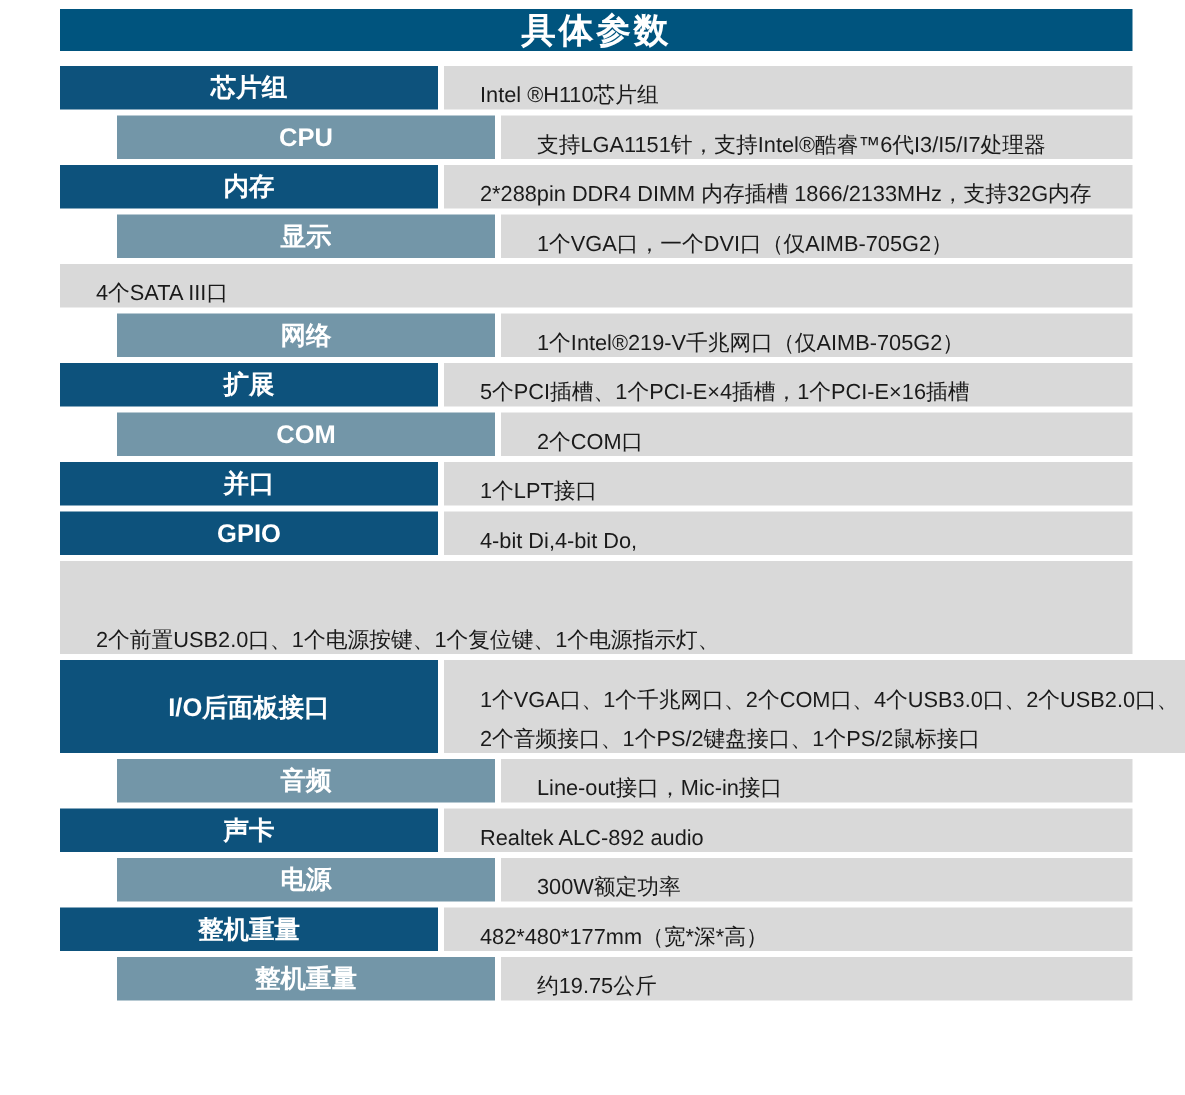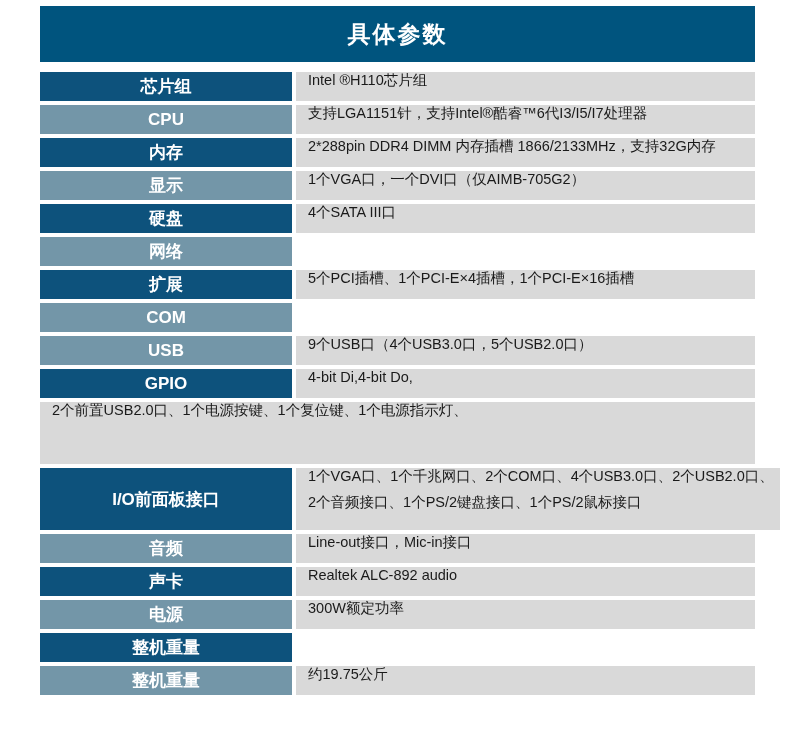--- a/index.html
+++ b/index.html
@@ -7,21 +7,21 @@
   body {
     width: 790px;
     height: 730px;
     font-family: "Liberation Sans", "DejaVu Sans", sans-serif;
     overflow: hidden;
   }
   .page {
     padding: 6px 35px 0 40px;
   }
   .header {
-    height: 56px;
+    height: 28px;
     background: var(--header-bg, #00547e);
     display: flex;
     align-items: center;
     justify-content: center;
     margin-bottom: 10px;
   }
   .header .title {
     color: var(--label-text, #ffffff);
     font-size: 23px;
     font-weight: bold;
@@ -43,29 +43,29 @@
     width: 252px;
     flex: 0 0 252px;
     display: flex;
     align-items: center;
     justify-content: center;
     color: var(--label-text, #ffffff);
     font-size: 17px;
     font-weight: bold;
   }
   .row.dark .label { background: var(--dark-label-bg, #0d527c); }
-  .row.light .label { background: var(--light-label-bg, #7396a8); }
+  .row.light .label { background: var(--light-label-bg, #7396a8); margin-left: 38px; }
   .row .value {
     flex: 1;
     background: var(--content-bg, #d9d9d9);
     display: flex;
     flex-direction: column;
-    justify-content: flex-start;
+    justify-content: flex-end;
     gap: 9px;
-    padding-left: 12px;
+    padding-left: 24px;
     padding-right: 6px;
   }
   .row .value .value-line {
     color: var(--content-text, #1a1a1a);
     font-size: 14.5px;
     line-height: 17px;
     white-space: nowrap;
   }
 </style>
 </head>
@@ -94,56 +94,61 @@
           <div class="value-line">2*288pin DDR4 DIMM 内存插槽 1866/2133MHz，支持32G内存</div>
         </div>
   </div>
       <div class="row light">
     <div class="label">显示</div>
     <div class="value">
           <div class="value-line">1个VGA口，一个DVI口（仅AIMB-705G2）</div>
         </div>
   </div>
       <div class="row dark">
-    <div class="label">硬盘</div>
     <div class="value">
           <div class="value-line">4个SATA III口</div>
         </div>
   </div>
       <div class="row light">
     <div class="label">网络</div>
+    <div class="value">
+          <div class="value-line">1个Intel®219-V千兆网口（仅AIMB-705G2）</div>
+        </div>
   </div>
       <div class="row dark">
     <div class="label">扩展</div>
     <div class="value">
           <div class="value-line">5个PCI插槽、1个PCI-E×4插槽，1个PCI-E×16插槽</div>
         </div>
   </div>
       <div class="row light">
     <div class="label">COM</div>
+    <div class="value">
+          <div class="value-line">2个COM口</div>
+        </div>
   </div>
-      <div class="row light">
-    <div class="label">USB</div>
+      <div class="row dark">
+    <div class="label">并口</div>
     <div class="value">
-          <div class="value-line">9个USB口（4个USB3.0口，5个USB2.0口）</div>
+          <div class="value-line">1个LPT接口</div>
         </div>
   </div>
       <div class="row dark">
     <div class="label">GPIO</div>
     <div class="value">
           <div class="value-line">4-bit Di,4-bit Do,</div>
         </div>
   </div>
       <div class="row light tall">
     <div class="value">
           <div class="value-line">2个前置USB2.0口、1个电源按键、1个复位键、1个电源指示灯、</div>
         </div>
   </div>
       <div class="row dark tall">
-    <div class="label">I/O前面板接口</div>
+    <div class="label">I/O后面板接口</div>
     <div class="value">
           <div class="value-line">1个VGA口、1个千兆网口、2个COM口、4个USB3.0口、2个USB2.0口、</div>
           <div class="value-line">2个音频接口、1个PS/2键盘接口、1个PS/2鼠标接口</div>
         </div>
   </div>
       <div class="row light">
     <div class="label">音频</div>
     <div class="value">
           <div class="value-line">Line-out接口，Mic-in接口</div>
         </div>
@@ -155,20 +160,23 @@
         </div>
   </div>
       <div class="row light">
     <div class="label">电源</div>
     <div class="value">
           <div class="value-line">300W额定功率</div>
         </div>
   </div>
       <div class="row dark">
     <div class="label">整机重量</div>
+    <div class="value">
+          <div class="value-line">482*480*177mm（宽*深*高）</div>
+        </div>
   </div>
       <div class="row light">
     <div class="label">整机重量</div>
     <div class="value">
           <div class="value-line">约19.75公斤</div>
         </div>
   </div>
     </div>
 </div>
 

